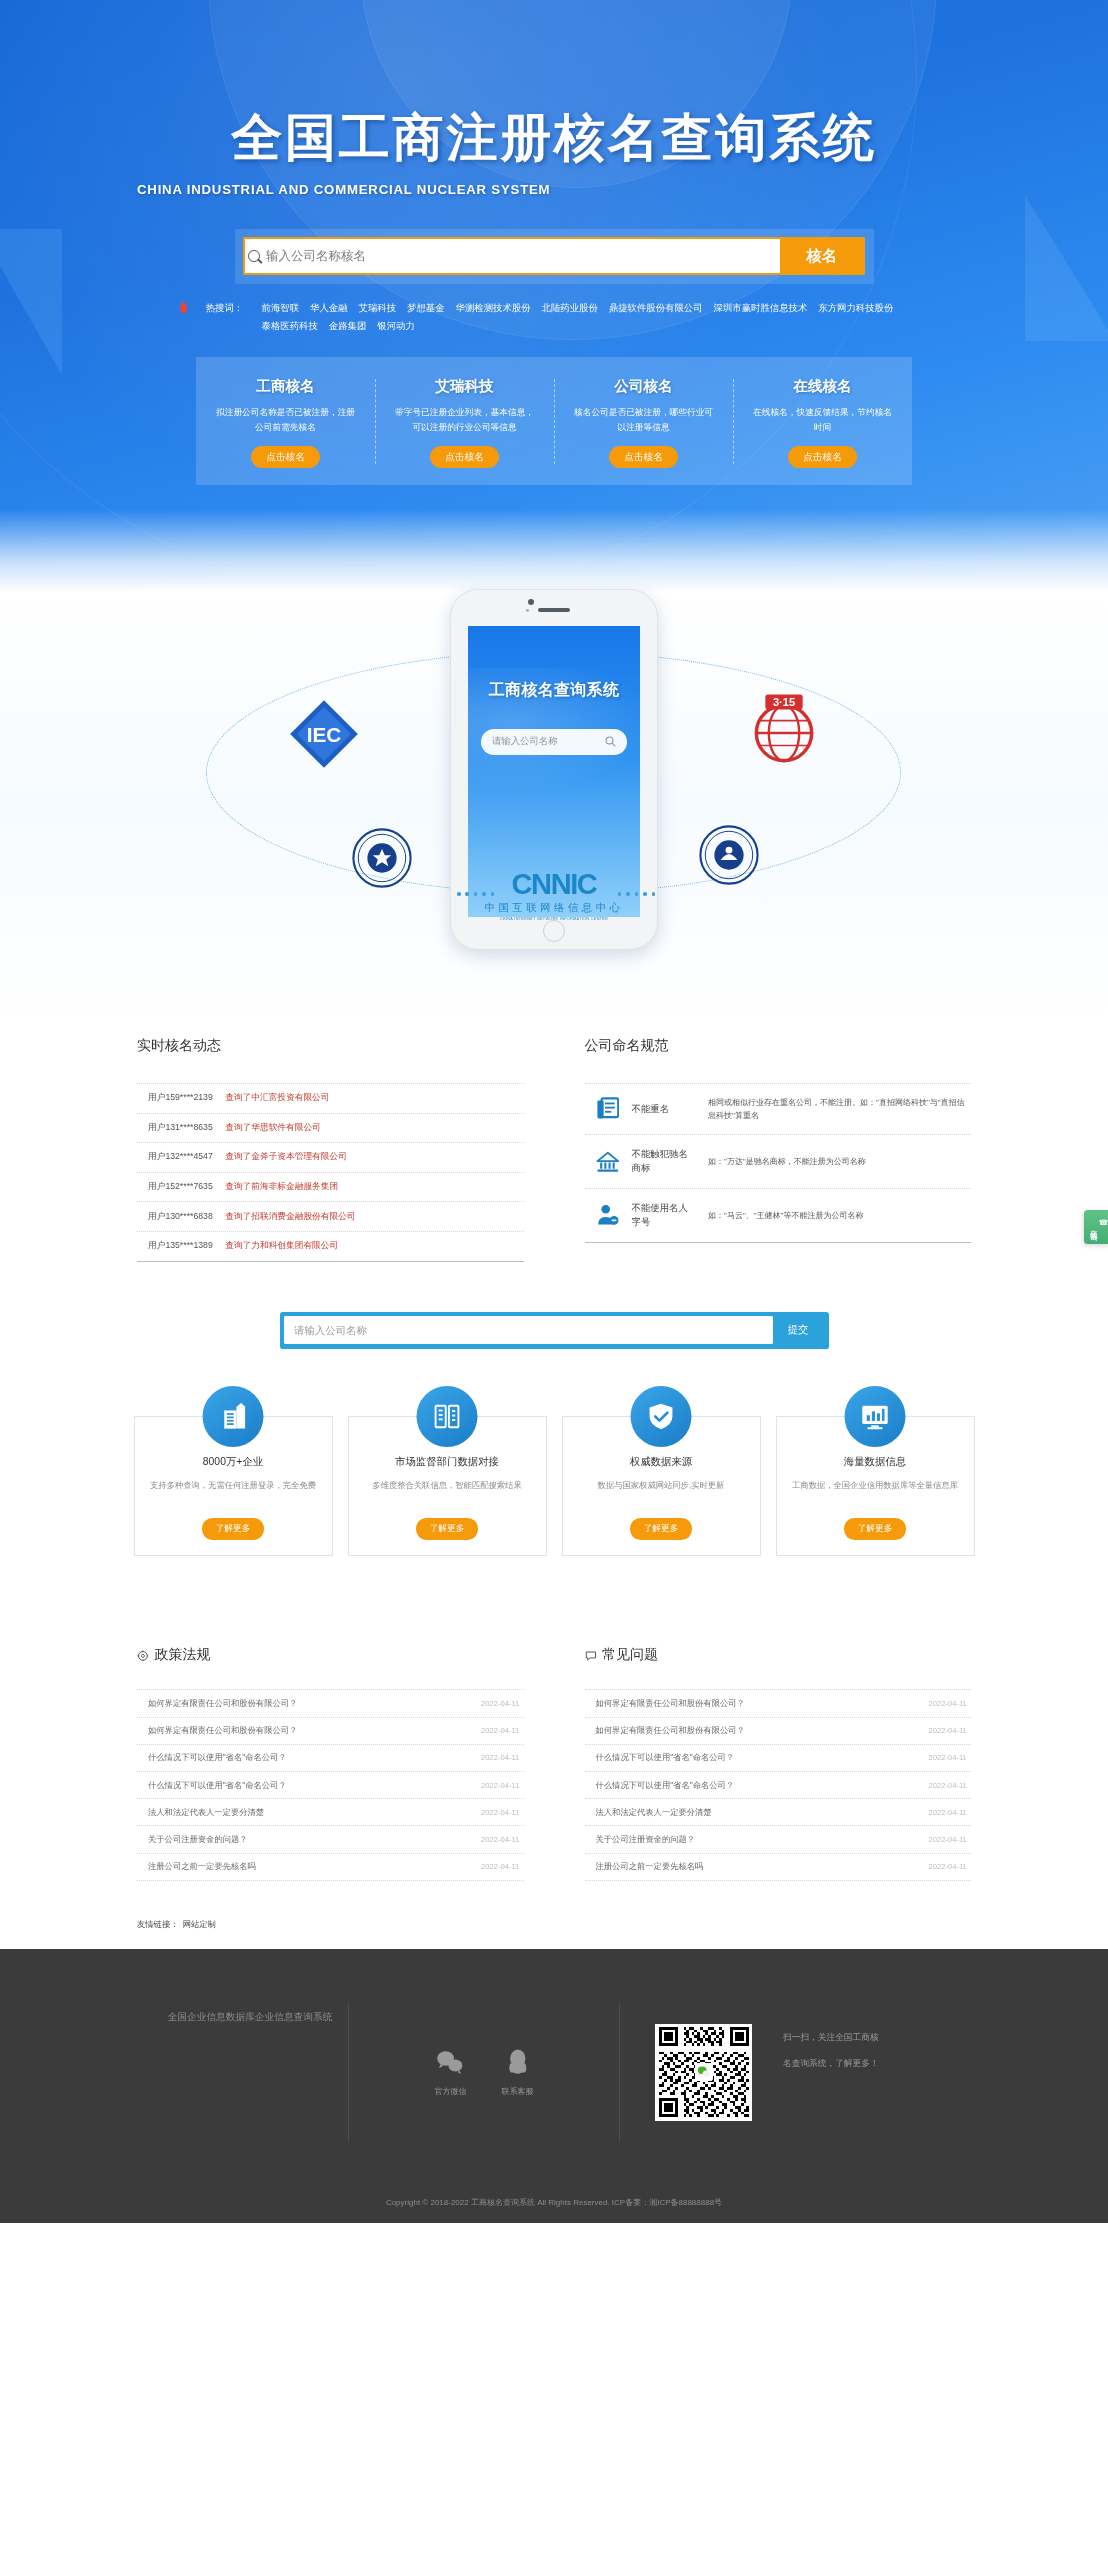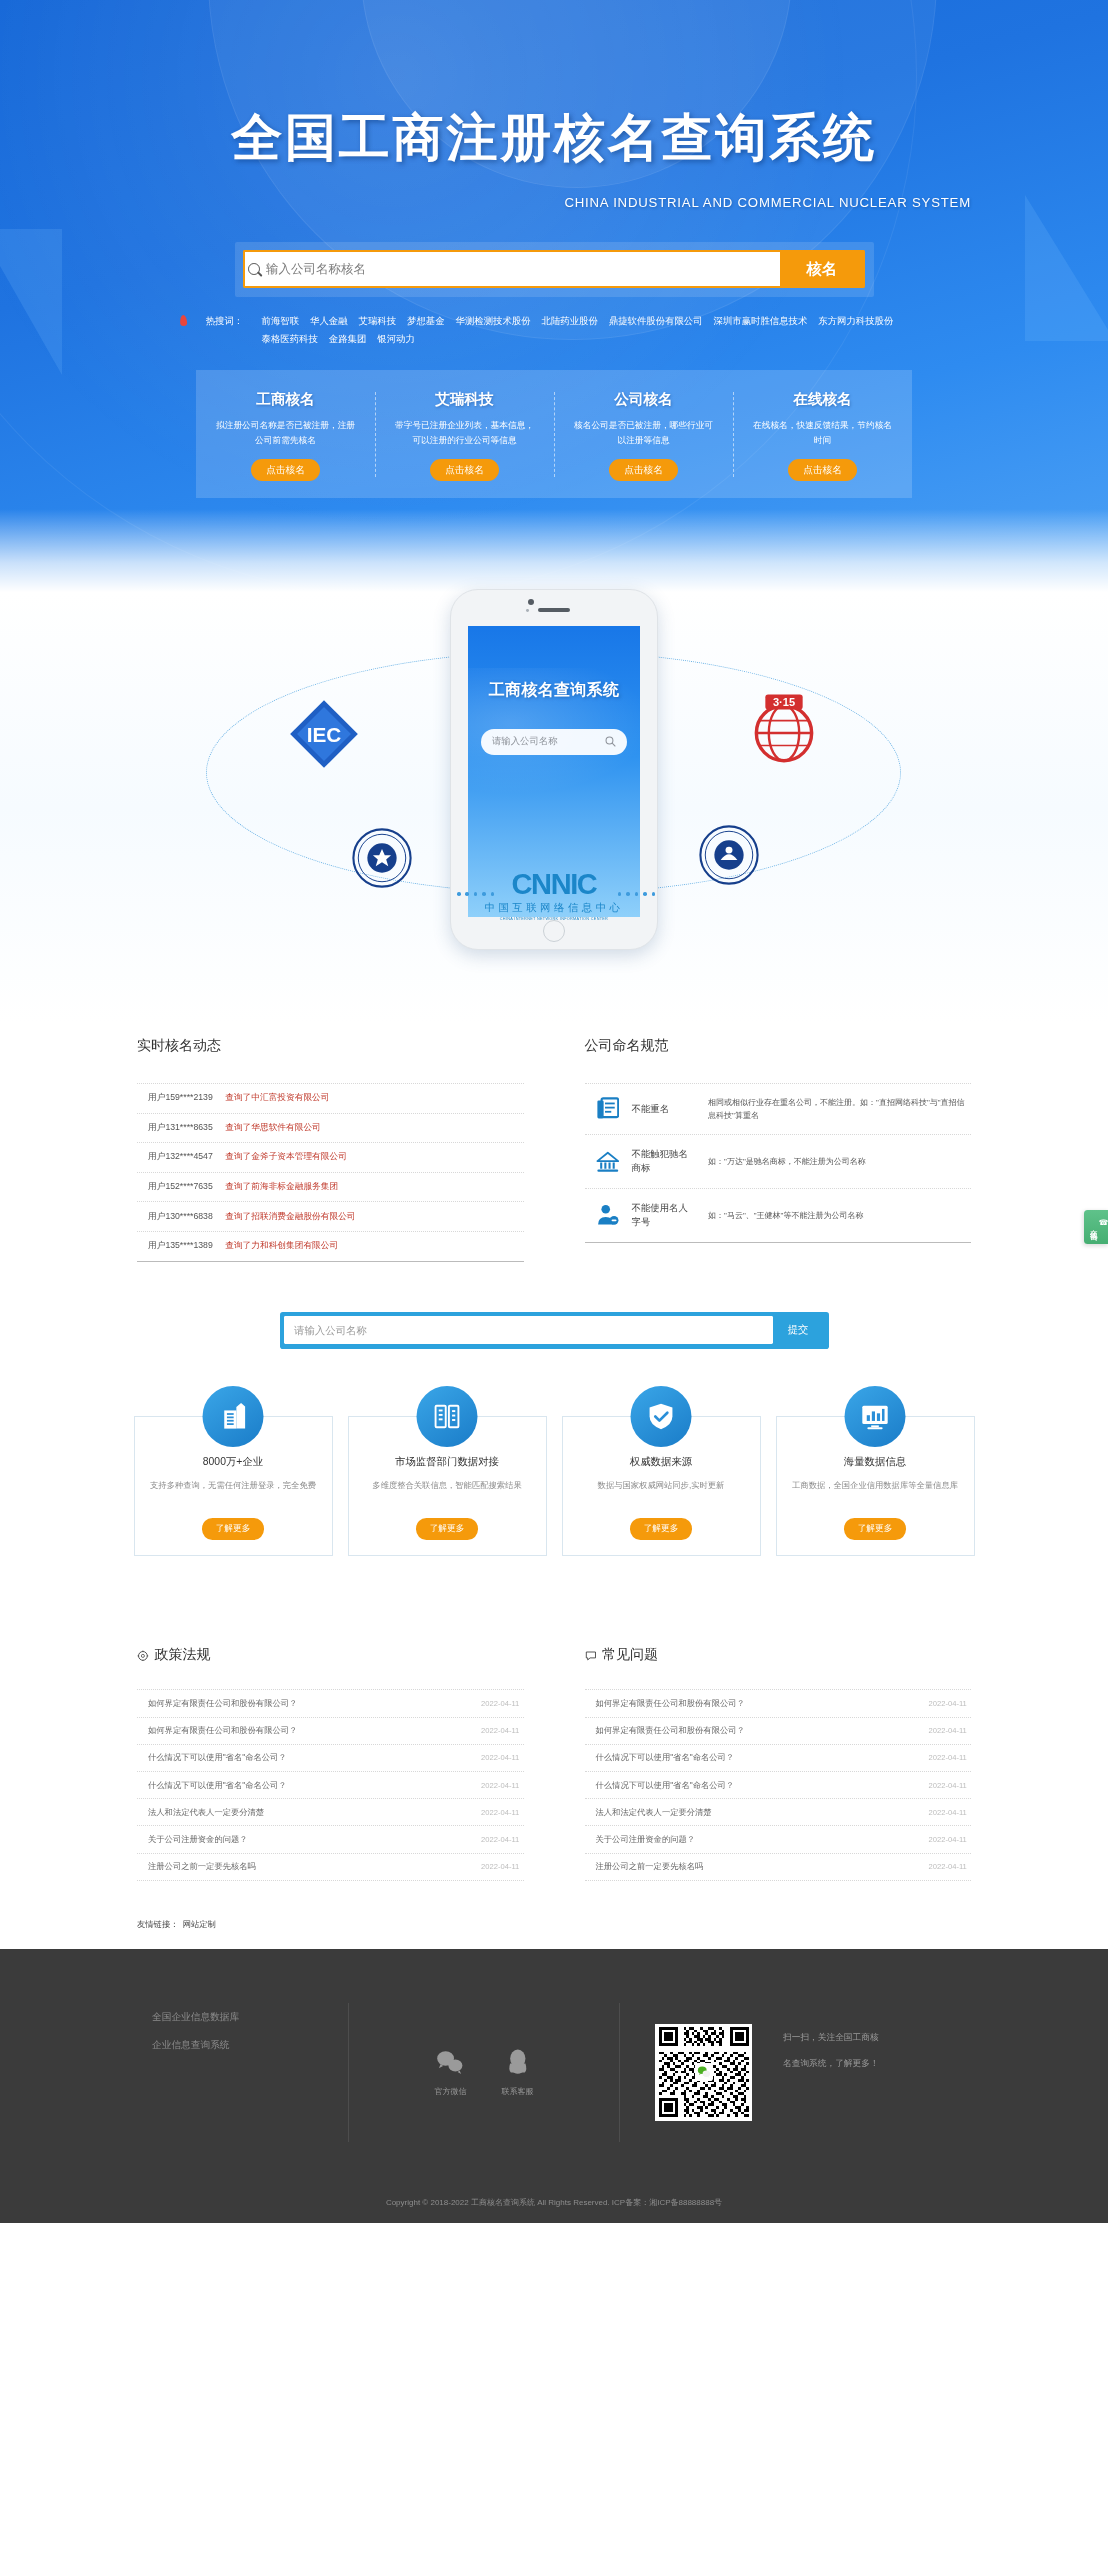--- a/index.html
+++ b/index.html
@@ -39,26 +39,27 @@
   .hero-inner { position: relative; z-index: 5; width: 834px; margin: 0 auto; padding-top: 104px; }
   .hero-title {
     text-align: center;
     font-size: 51px;
     font-weight: bold;
     color: #ffffff;
     letter-spacing: 2.8px;
     text-shadow: 2.1px 2.1px 4.9px rgba(0,40,100,.45);
   }
   .hero-sub {
-    text-align: right;
-    margin-top: 22px;
+    text-align: left;
+    margin-top: 9px;
     font-size: 13.2px;
     color: #ffffff;
     letter-spacing: 0.8px;
     text-shadow: 0.7px 1.4px 2.8px rgba(0,40,100,.4);
+    font-weight: bold;
   }
 
   
   .search-wrap {
     margin: 32px auto 0;
     width: 639px;
     padding: 8.3px;
     background: rgba(255,255,255,0.13);
     border-radius: 2.1px;
   }
@@ -383,21 +384,21 @@
   .footer { background: #3b3b3b; padding: 43px 0 0; }
   .footer-inner {
     width: 868px; margin: 0 auto;
     display: flex; align-items: center;
     min-height: 160px;
   }
   .f-col-1 {
     width: 229px; padding-left: 32px;
     color: #8c8c8c; font-size: 9.7px; line-height: 28px;
     border-right: 0.7px solid #4d4d4d;
-    min-height: 139px; display: flex; flex-direction: column; 
+    min-height: 139px; display: flex; flex-direction: row; justify-content: center;
   }
   .f-col-2 {
     width: 271px; display: flex; justify-content: center; gap: 35px;
     border-right: 0.7px solid #4d4d4d; min-height: 139px; align-items: center;
   }
   .f-social { text-align: center; cursor: pointer; }
   .f-social-label { color: #9a9a9a; font-size: 8px; margin-top: 8.3px; }
   .f-col-3 { flex: 1; display: flex; align-items: flex-start; gap: 31px; padding-left: 35px; }
   .qr {
     width: 97px; height: 97px; background: #fff; padding: 3.5px; position: relative;

